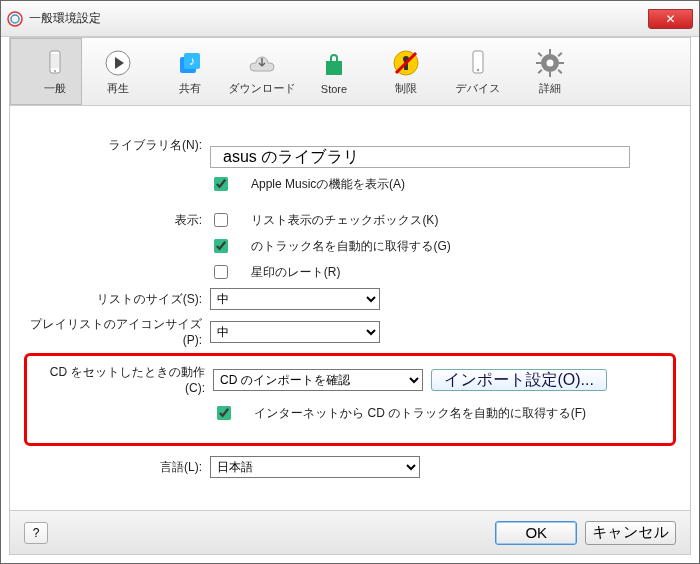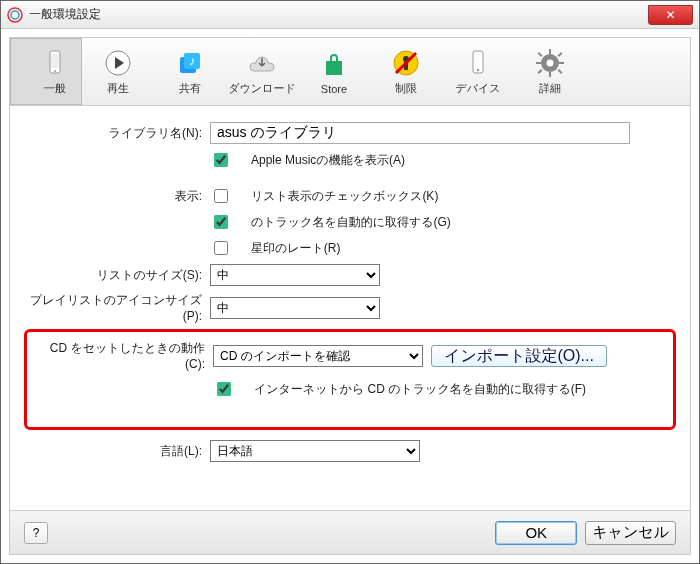--- a/index.html
+++ b/index.html
@@ -1,32 +1,32 @@
 <!DOCTYPE html>
 <html><head>
 <meta charset="utf-8">
 <style>
   * { box-sizing: border-box; font-family: "MS UI Gothic", "Meiryo", sans-serif; }
   body { margin: 0; width: 700px; height: 564px; background: #fff; }
   .window { width: 700px; height: 564px; border: 1px solid #666; background: #fff; position: relative; }
-  .titlebar { height: 28px; background: linear-gradient(#fdfdfd, #e8e8e8); border-bottom: 1px solid #ccc; display: flex; align-items: center; padding: 0 6px; }
+  .titlebar { height: 36px; background: linear-gradient(#fdfdfd, #e8e8e8); border-bottom: 1px solid #ccc; display: flex; align-items: center; padding: 0 6px; }
   .title-icon svg { width: 16px; height: 16px; display: block; }
   .title-text { font-size: 12px; margin-left: 6px; color: #222; }
   .close-btn { margin-left: auto; width: 45px; height: 20px; border-radius: 0 0 3px 3px; background: linear-gradient(#e55,#c22); color: #fff; font-size: 12px; display: flex; align-items: center; justify-content: center; border: 1px solid #933; cursor: pointer; }
   .client { position: absolute; top: 28px; left: 0; right: 0; bottom: 0; padding: 8px; }
   .panel { width: 100%; height: 100%; border: 1px solid #c9c9c9; background: #fff; position: relative; }
   .toolbar { height: 68px; background: linear-gradient(#fdfdfd,#ececec); border-bottom: 1px solid #ccc; display: flex; }
   .tool { width: 72px; display: flex; flex-direction: column; align-items: center; justify-content: center; font-size: 11px; color: #333; cursor: pointer; }
   .tool.selected { background: #dcdcdc; box-shadow: inset 0 0 0 1px #bbb; padding-left: 18px; }
   .tool .ic { width: 32px; height: 32px; margin-bottom: 2px; display: flex; align-items: center; justify-content: center; }
   .body-area { position: absolute; top: 68px; left: 0; right: 0; bottom: 44px; padding: 16px 20px 8px 20px; font-size: 12px; color: #222; }
   .row { display: flex; align-items: center; margin-bottom: 6px; }
   .lbl { width: 180px; text-align: right; padding-right: 8px; }
   .ctrl { flex: 1; display: flex; align-items: center; gap: 8px; }
-  input[type=text].wide { width: 420px; height: 22px; border: 1px solid #aaa; padding: 0 6px; font-size: 14px; }
+  input[type=text].wide { width: 420px; height: 22px; border: 1px solid #aaa; padding: 0 12px; font-size: 16px; margin-top: 24px; }
   .cb { display: flex; align-items: center; gap: 20px; font-size: 12px; }
   .cb input { width: 14px; height: 14px; accent-color: #3b8; }
   select.sel { height: 22px; border: 1px solid #777; font-size: 12px; padding: 0 2px; background: #fff; }
   .sel-mid { width: 170px; }
   .sel-wide { width: 210px; }
   .group-spacer { height: 10px; }
   .highlight-box { border: 3px solid #e00; border-radius: 6px; padding: 8px 6px 12px 6px; margin: 6px -6px; }
   .btn { height: 22px; border: 1px solid #7aa; border-radius: 3px; background: linear-gradient(#fff,#e6f2ff); font-size: 16px; padding: 0 12px; cursor: pointer; color: #114; }
   .bottom-bar { position: absolute; left: 0; right: 0; bottom: 0; height: 44px; background: linear-gradient(#f5f5f5,#e5e5e5); border-top: 1px solid #ccc; display: flex; align-items: center; padding: 0 14px; }
   .help-btn { width: 24px; height: 22px; border: 1px solid #aaa; border-radius: 3px; background: linear-gradient(#fff,#eee); font-size: 12px; cursor: pointer; }
@@ -206,21 +206,21 @@
         </div>
 
         <div class="highlight-box">
           <div class="row">
             <div class="lbl">CD をセットしたときの動作(C):</div>
             <div class="ctrl">
               <select class="sel sel-wide"><option>CD のインポートを確認</option></select>
               <button class="btn">インポート設定(O)...</button>
             </div>
           </div>
-          <div class="row" style="margin-top:8px;margin-bottom:16px;justify-content:flex-end;">
+          <div class="row" style="margin-top:8px;margin-bottom:8px;justify-content:flex-end;">
             <div class="lbl"></div>
             <div class="ctrl">
               <label class="cb">
                 <input type="checkbox" checked="" style="">
                 <span>インターネットから CD のトラック名を自動的に取得する(F)</span>
               </label>
             </div>
           </div>
         </div>
 

